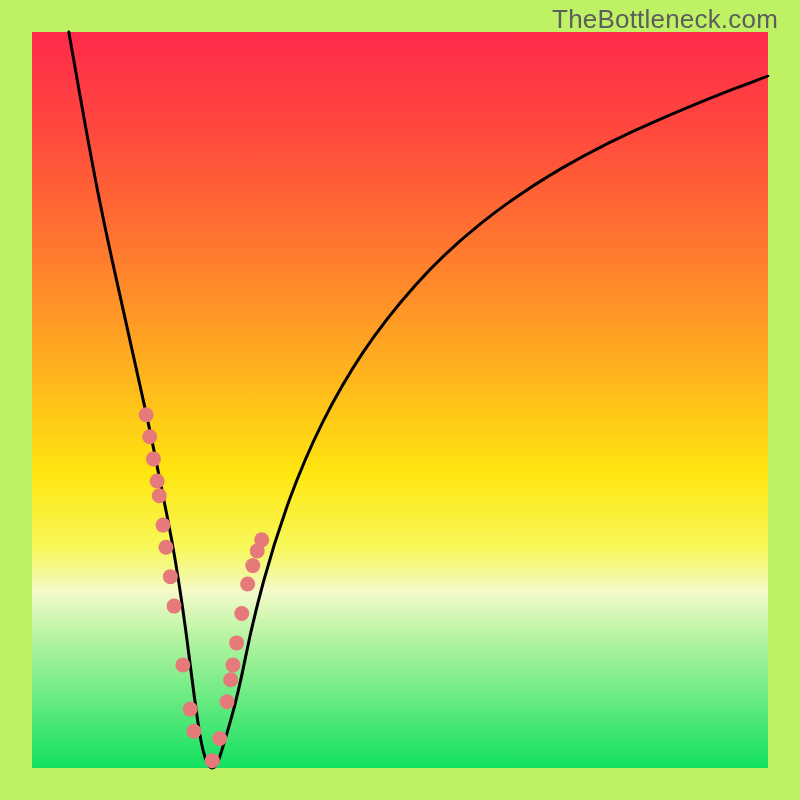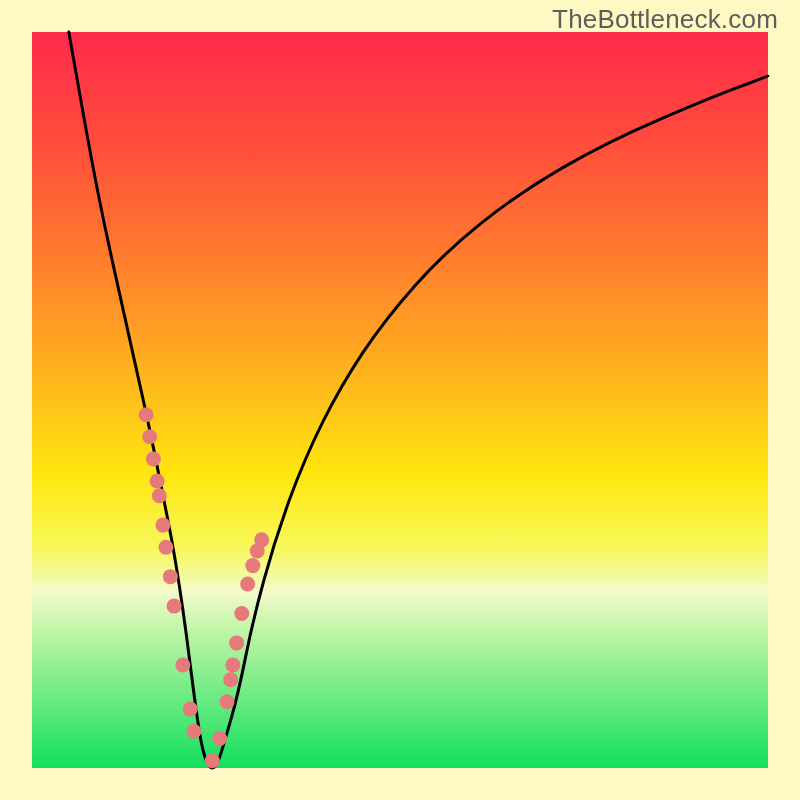--- a/index.html
+++ b/index.html
@@ -10,21 +10,21 @@
     overflow: hidden;
     background: #000;
     font-family: Arial, Helvetica, sans-serif;
   }
   .frame {
     position: absolute;
     top: 0;
     left: 0;
     width: 800px;
     height: 800px;
-    background: #fef9c3;
+    background: #bef264;
   }
   .plot-area {
     position: absolute;
     top: 32px;
     left: 32px;
     width: 736px;
     height: 736px;
     
   }
   .watermark {

